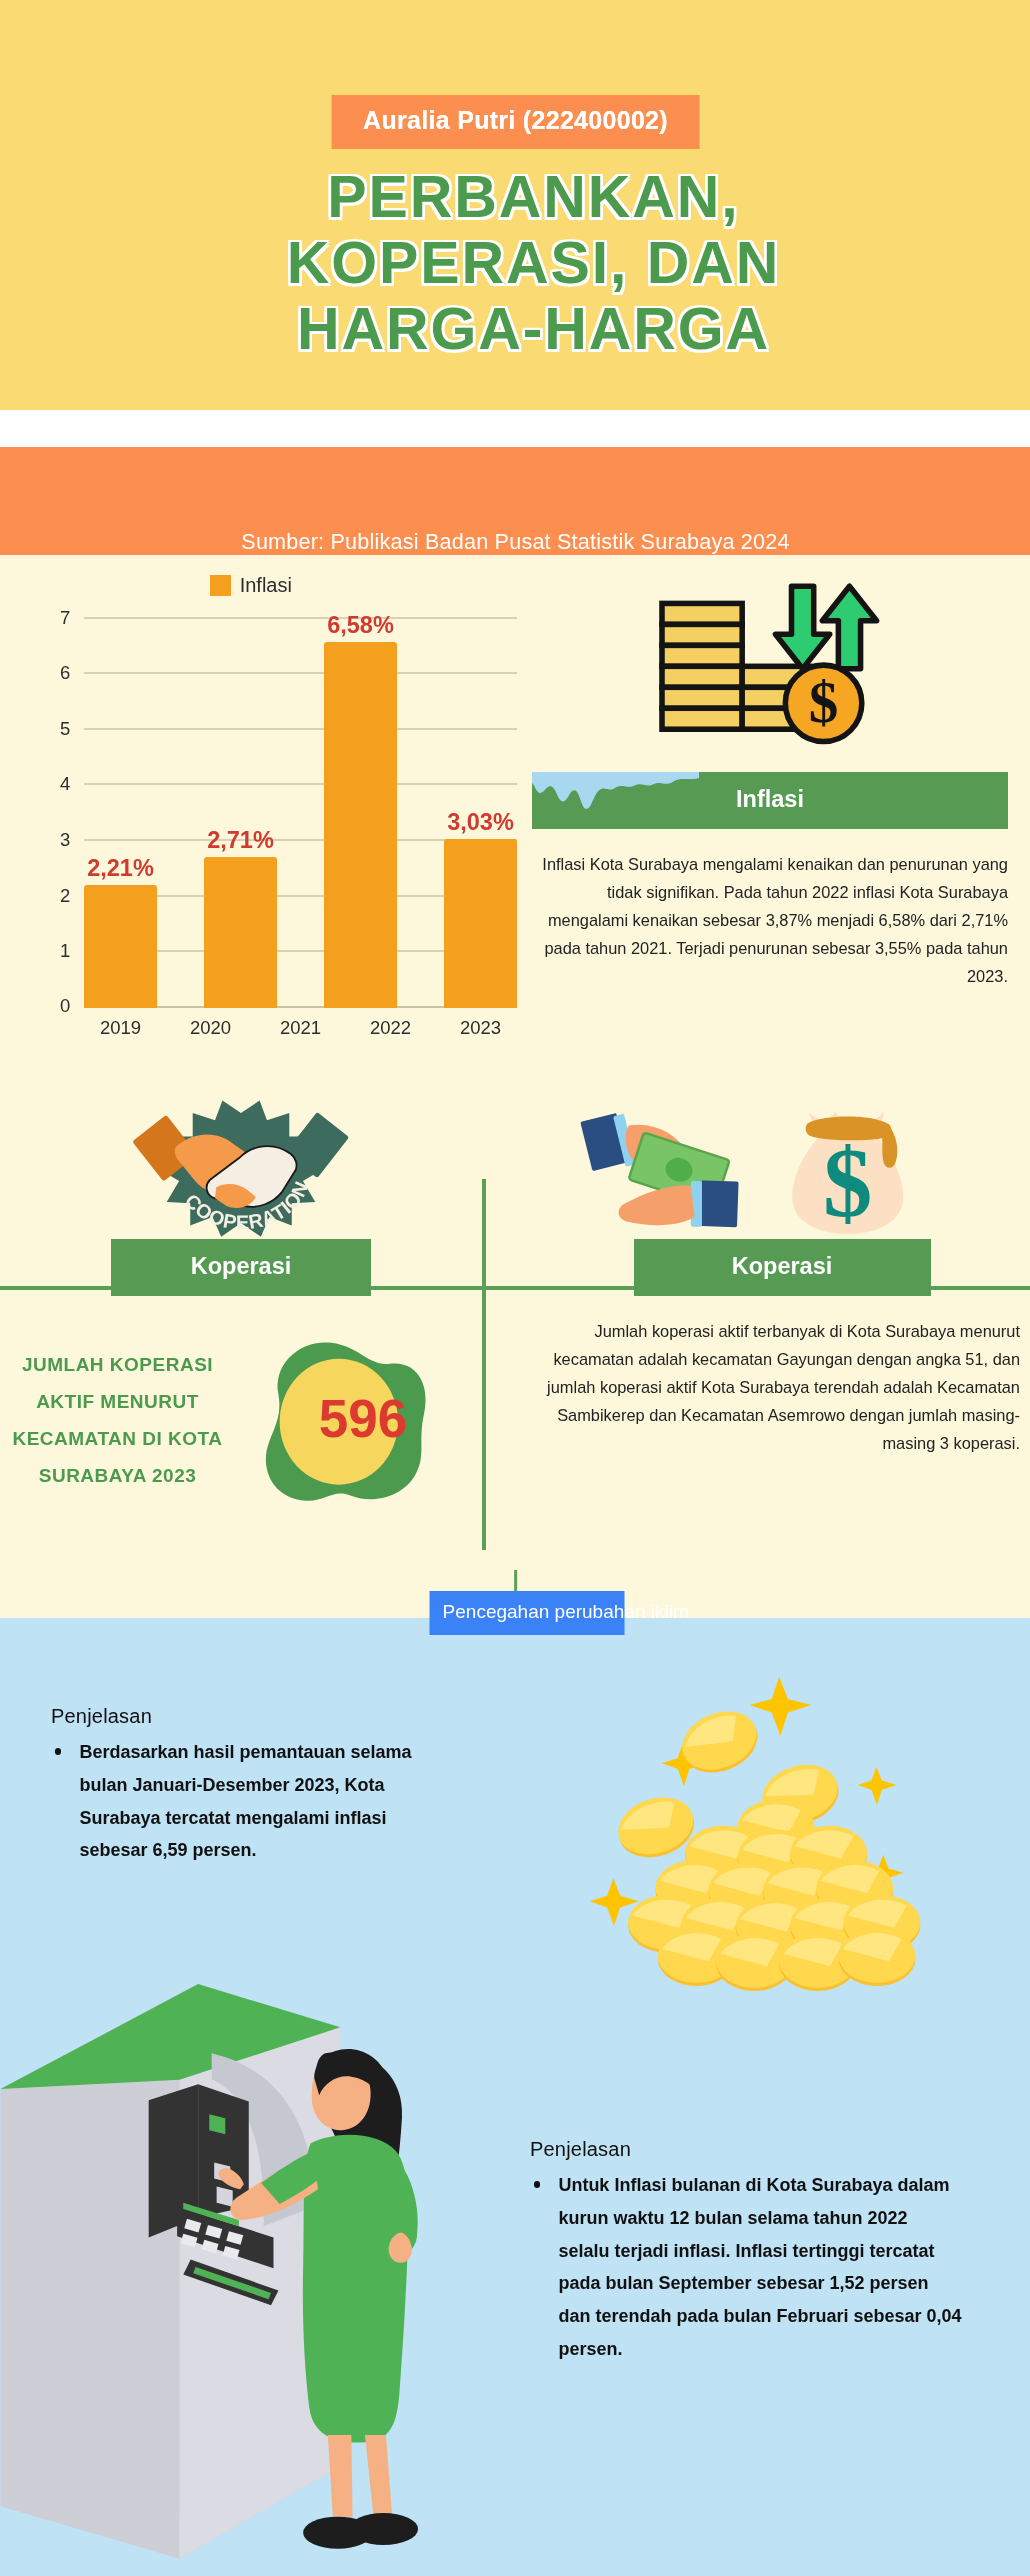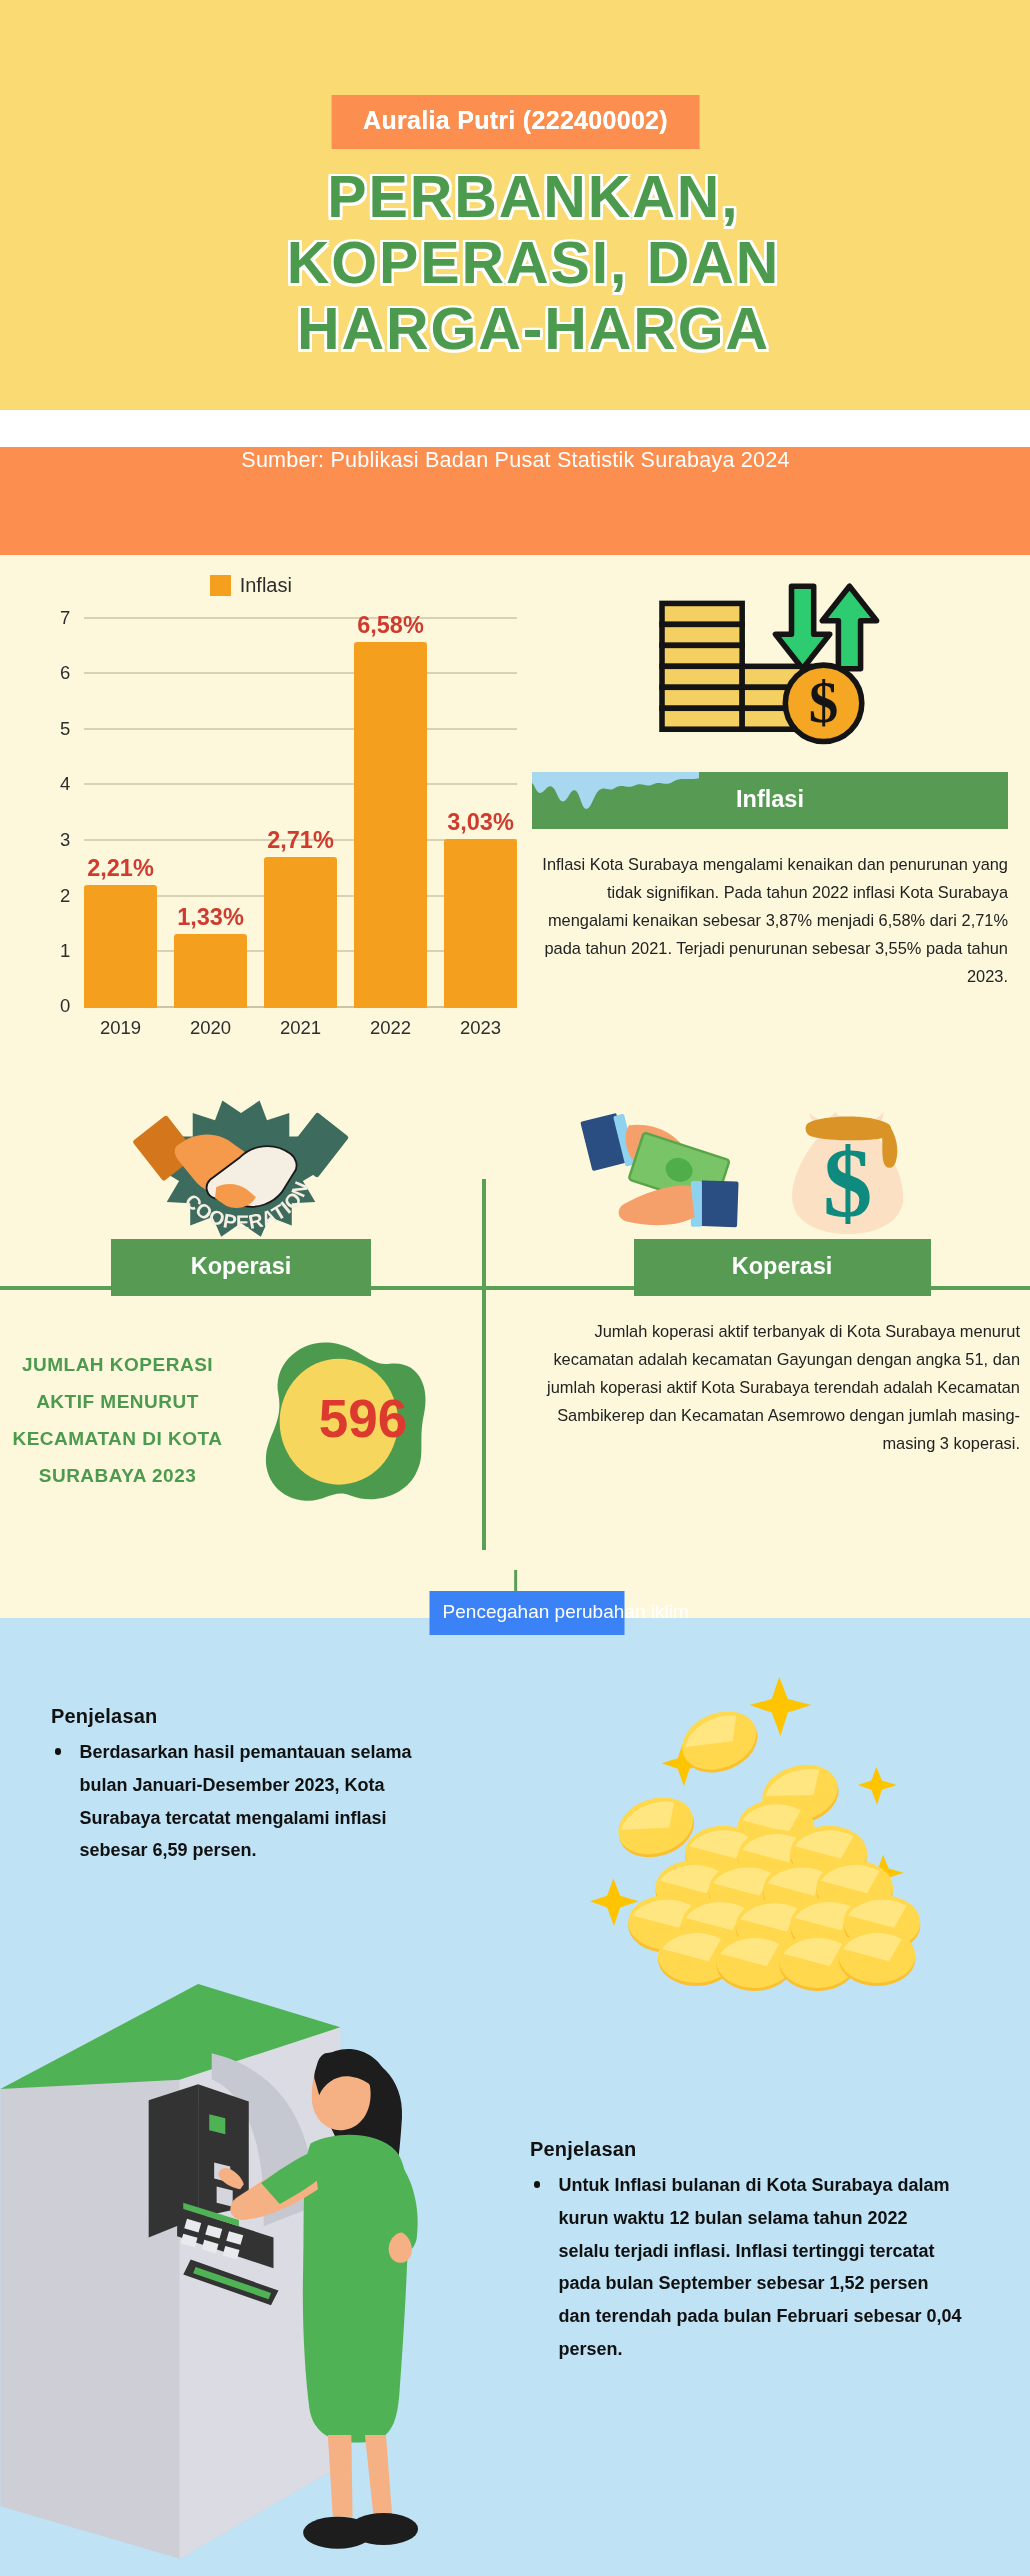--- a/index.html
+++ b/index.html
@@ -39,21 +39,21 @@
       -2.5px  0   0 #ffffff,  2.5px  0   0 #ffffff,
        0   -2.5px 0 #ffffff,  0    2.5px 0 #ffffff;
     padding-left: 36px;
   }
   .main-title .tline { display: block; }
 
   
   .source-bar {
     position: absolute; left: 0; top: 447px; width: 1031px; height: 108px;
     background: #fc8f4f;
-    display: flex; align-items: flex-start; justify-content: center;
+    display: flex; align-items: flex-end; justify-content: center;
   }
   .source-text {
     color: #ffffff; font-size: 21.6px; font-weight: 400; letter-spacing: 0.2px;
   }
 
   
   .cream-body {
     position: absolute; left: 0; top: 555px; width: 1031px; height: 1063px;
     background: #fdf8dc;
   }
@@ -162,21 +162,21 @@
 
   
   .blue-body {
     position: absolute; left: 0; top: 1618px; width: 1031px; height: 958px;
     background: #bfe2f5;
   }
 
   
   .penjelasan-1 { position: absolute; left: 51px; top: 1705px; width: 396px; }
   .penjelasan-2 { position: absolute; left: 530px; top: 2138px; width: 433px; }
-  .pj-title { font-size: 20px; font-weight: 700; color: #111111; letter-spacing: 0.2px; }
+  .pj-title { font-size: 20px; font-weight: 400; color: #111111; letter-spacing: 0.2px; }
   .pj-list { margin-top: 8px; list-style: none; font-weight: bold; }
   .pj-item {
     position: relative; padding-left: 28.4px;
     font-size: 18px; line-height: 1.82; color: #111111;
   }
   .pj-item::before {
     content: ""; position: absolute; left: 3.7px; top: 12.4px;
     width: 6.8px; height: 6.8px; border-radius: 50%; background: #111111;
   }
 
@@ -232,24 +232,20 @@
         <span class="ytick" style="top:0.6px">1</span>
       </div>
       <div class="axis-baseline">
         <span class="ytick" style="top:0.6px">0</span>
       </div>
 
       <div class="bars">
         <div class="barcol">
           <span class="bar-value" style="bottom:126px">2,21%</span>
           <div class="bar" style="height:123px"></div>
-        </div>
-        <div class="barcol">
-          <span class="bar-value" style="bottom:77px">1,33%</span>
-          <div class="bar" style="height:74px"></div>
         </div>
         <div class="barcol">
           <span class="bar-value" style="bottom:154px">2,71%</span>
           <div class="bar" style="height:151px"></div>
         </div>
         <div class="barcol">
           <span class="bar-value" style="bottom:369px">6,58%</span>
           <div class="bar" style="height:366px"></div>
         </div>
         <div class="barcol">

